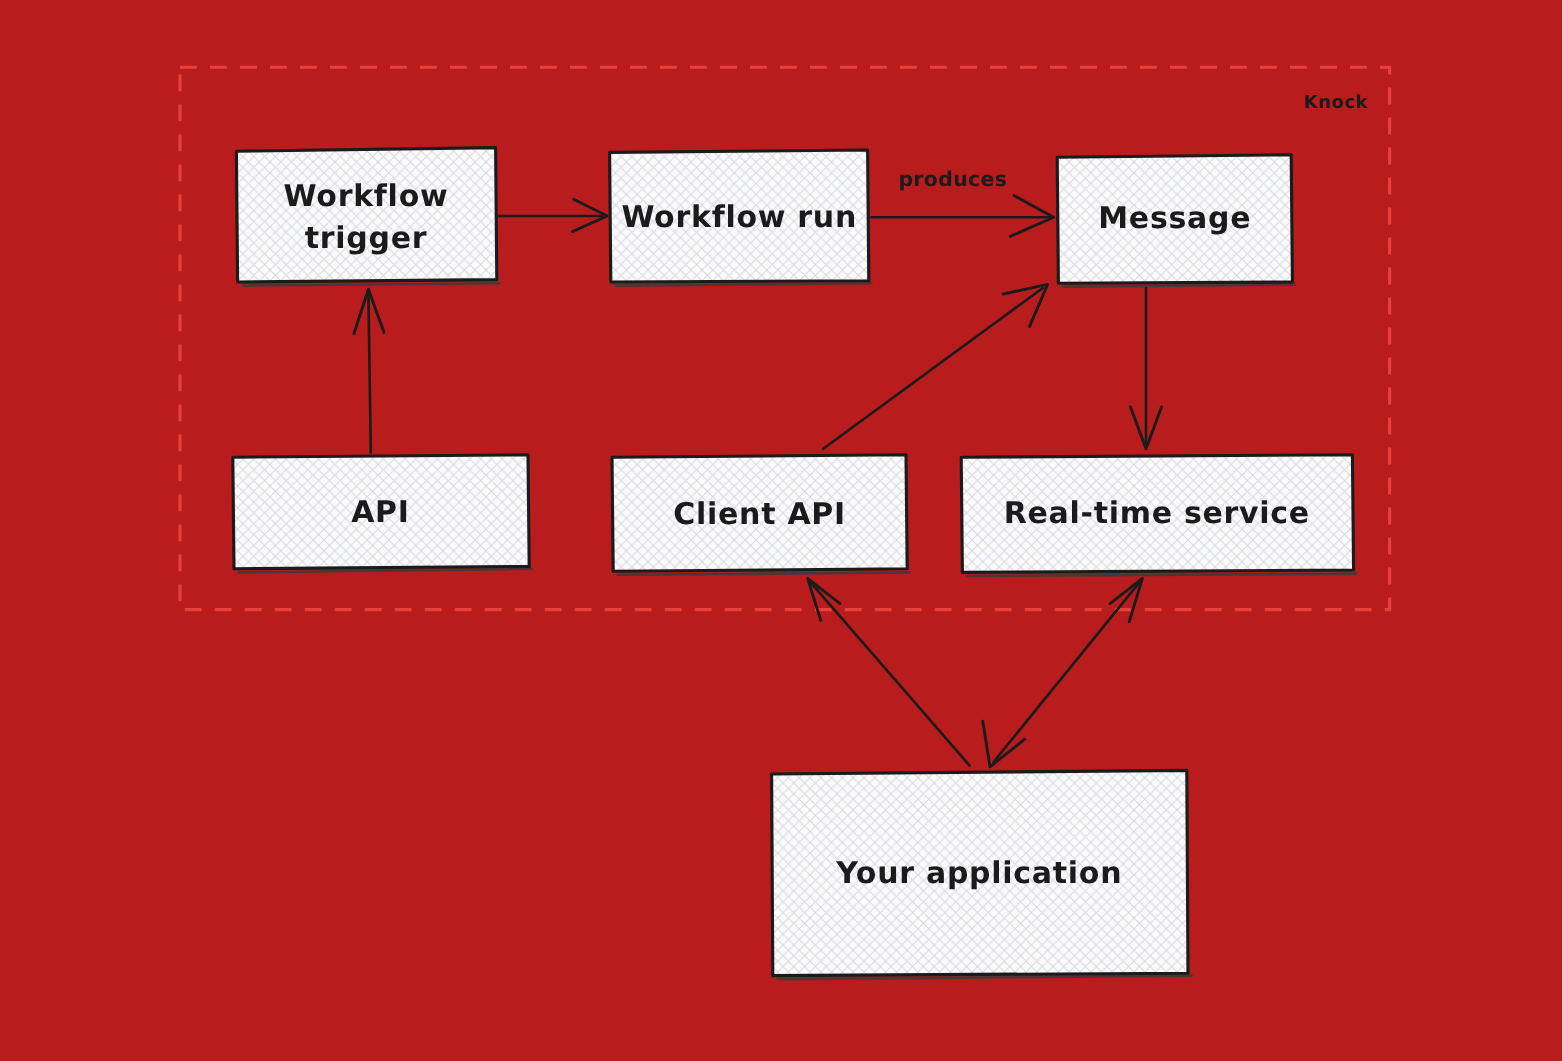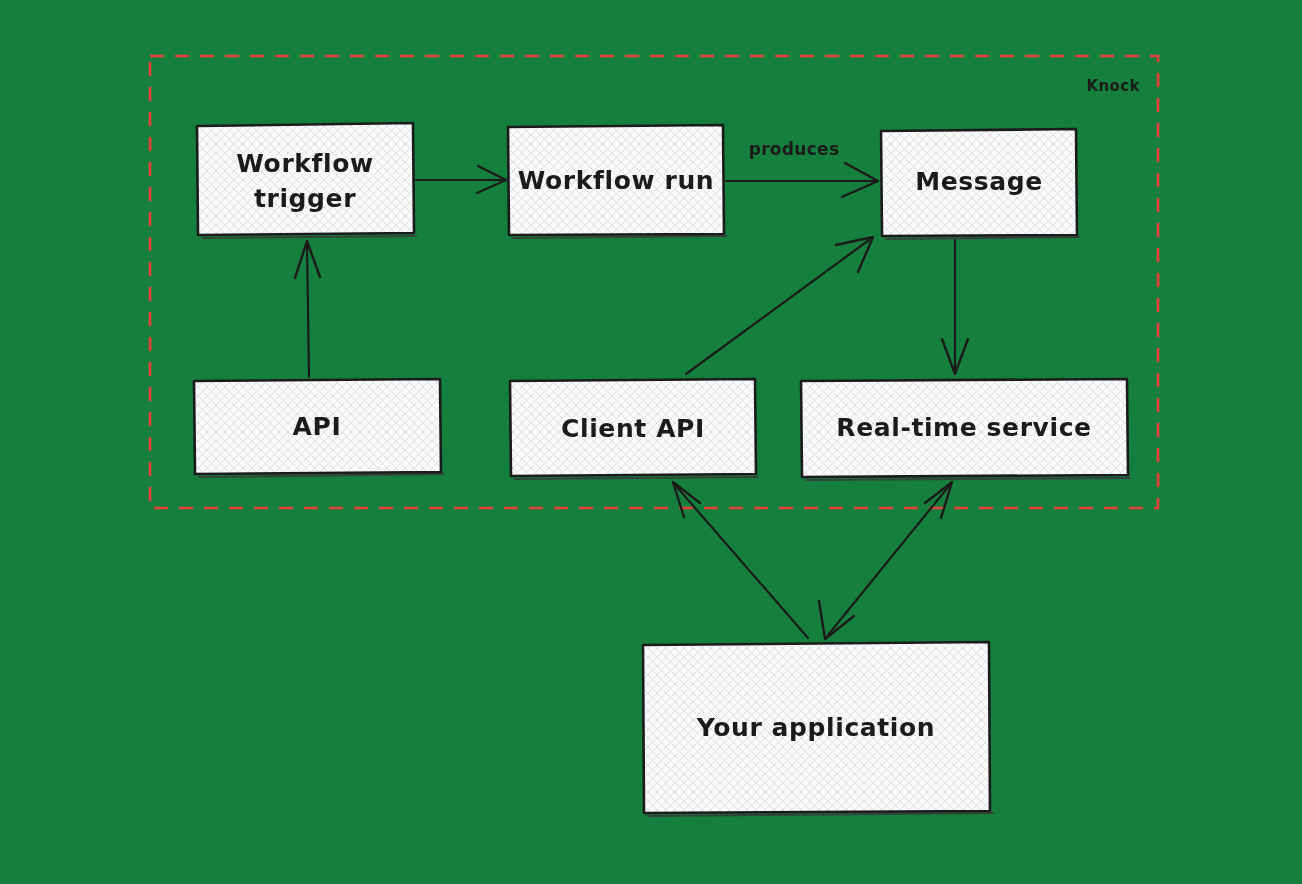--- a/index.html
+++ b/index.html
@@ -11,21 +11,21 @@
   body {
     width: 1302px;
     height: 884px;
     overflow: hidden;
     font-family: "DejaVu Sans", sans-serif;
   }
   #diagram-root {
     position: relative;
     width: 1302px;
     height: 884px;
-    background: #15803d;
+    background: #b91c1c;
   }
   svg#diagram-canvas {
     position: absolute;
     left: 0;
     top: 0;
     width: 1302px;
     height: 884px;
   }
   .node-label {
     font-family: "DejaVu Sans", sans-serif;

